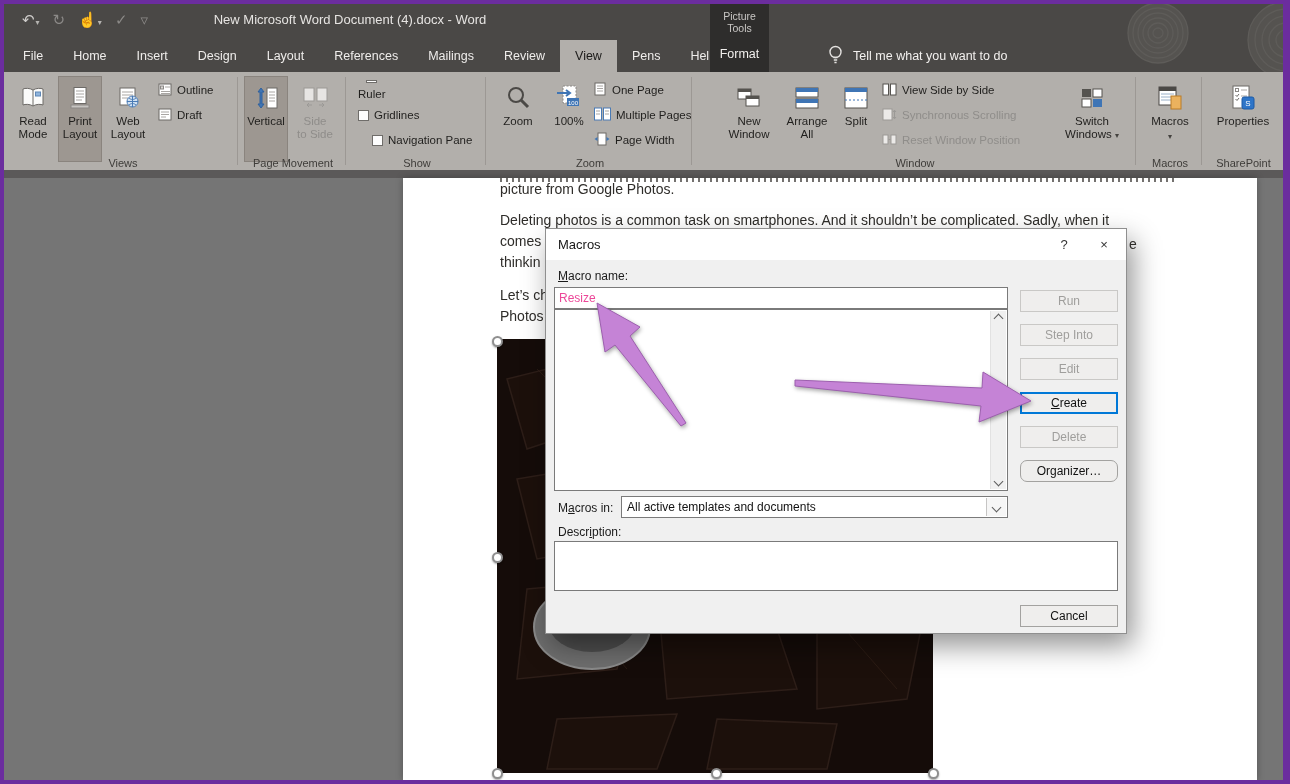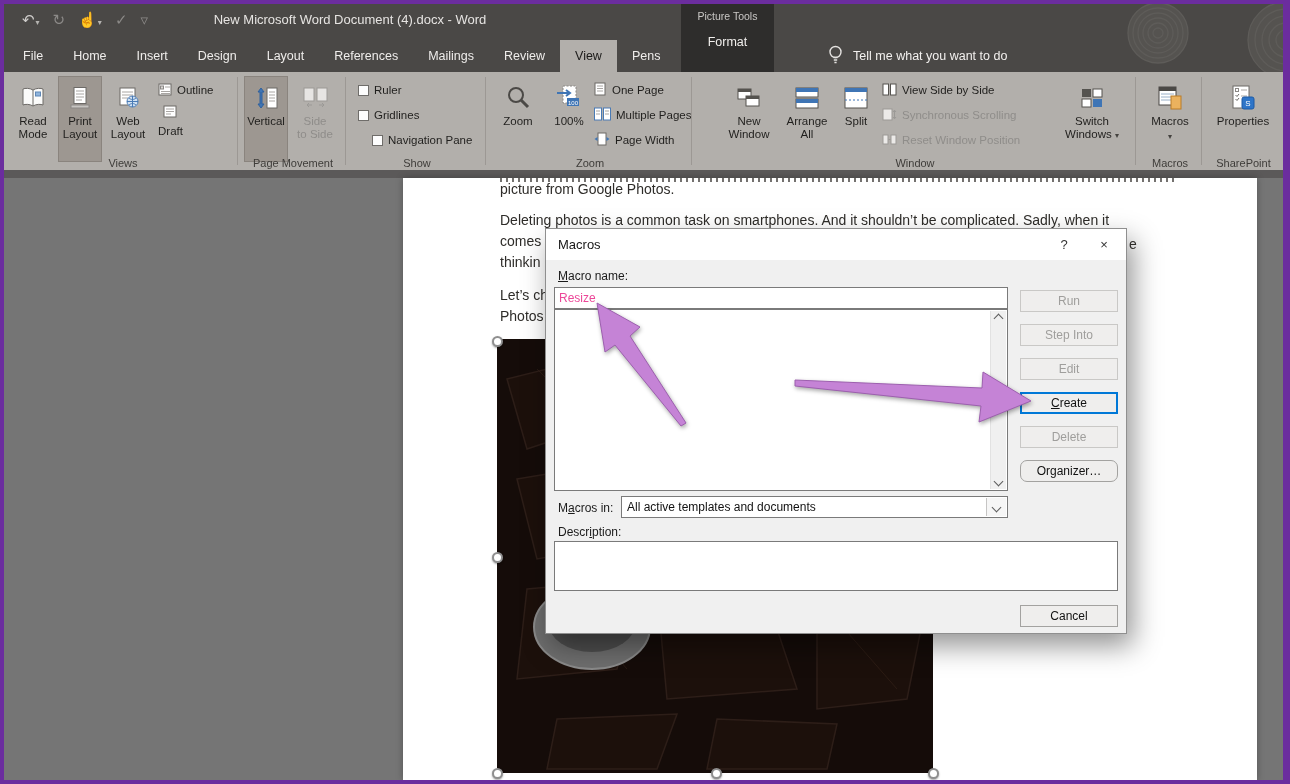--- a/index.html
+++ b/index.html
@@ -22,21 +22,21 @@
   #win-title{position:absolute;left:150px;top:0;width:400px;height:40px;line-height:40px;
        text-align:center;color:#e6e4e2;font-size:13px;white-space:nowrap;}
   #rings{position:absolute;left:1100px;top:0;width:183px;height:72px;overflow:hidden;z-index:1;}
 
   
   #tabrow{position:absolute;left:0;top:40px;width:1290px;height:32px;background:#4a4846;
        display:flex;align-items:stretch;padding-left:8px;box-sizing:border-box;}
   .tab{padding:0 15px;line-height:32px;font-size:12.5px;color:#efedeb;white-space:nowrap;}
   .tab.active{background:#b2afab;color:#1b1a19;}
   #pt-spacer{width:96px;}
-  #picture-tools{position:absolute;left:681px;top:0;width:93px;height:72px;background:#2e2d2c;
+  #picture-tools{position:absolute;left:710px;top:0;width:59px;height:72px;background:#2e2d2c;
        z-index:2;text-align:center;}
   #pt-header{display:block;margin-top:10px;font-size:10.5px;color:#c9c7c5;}
   #pt-format{display:block;margin-top:13px;font-size:12.5px;color:#f1efed;}
   #tellme{display:flex;align-items:center;gap:9px;color:#f3f1ef;font-size:12.5px;}
 
   
   #ribbon{position:absolute;left:0;top:72px;width:1290px;height:98px;background:#b2afab;}
   #ribbon-edge{position:absolute;left:0;top:170px;width:1290px;height:8px;background:#5b5959;}
   .rgroup{position:absolute;top:0;height:98px;}
   .gsep{position:absolute;right:0;top:5px;height:88px;width:1px;background:#9c9894;}
@@ -212,21 +212,21 @@
             <rect x="2.5" y="3" width="3" height="3" fill="#d9d7d4" stroke="#8b8885"></rect>
             <g stroke="#a9a6a3">
               <line x1="7" y1="4" x2="12" y2="4"></line>
               <line x1="3" y1="8.5" x2="12" y2="8.5"></line>
               <line x1="3" y1="10.5" x2="12" y2="10.5"></line>
             </g>
           </svg>
       </span>
       <span>Outline</span>
     </div>
-    <div class="sitem" style="left:150px;top:33px;flex-direction:column;">
+    <div class="sitem" style="left:150px;top:33px;">
       <span>
         <svg width="14" height="13">
             <rect x="1" y="1" width="12" height="11" fill="#fff" stroke="#6d6a67"></rect>
             <g stroke="#a9a6a3">
               <line x1="3" y1="4" x2="11" y2="4"></line>
               <line x1="3" y1="6.5" x2="11" y2="6.5"></line>
               <line x1="3" y1="9" x2="8" y2="9"></line>
             </g>
           </svg>
       </span>
@@ -261,21 +261,21 @@
           </svg>
       </span>
       <span>Side</span>
       <span>to Side</span>
     </div>
     <div class="glabel">Page Movement</div>
     <div class="gsep"></div>
   </div>
 
   <div class="rgroup" style="left:348px;width:138px;">
-    <div class="sitem" style="left:10px;top:8px;">
+    <div class="sitem" style="left:10px;top:8px;flex-direction:column;">
       <span class="chkbox"></span>
       <span>Ruler</span>
     </div>
     <div class="sitem" style="left:10px;top:33px;">
       <span class="chkbox"></span>
       <span>Gridlines</span>
     </div>
     <div class="sitem" style="left:10px;top:58px;padding-left:14px;">
       <span class="chkbox"></span>
       <span>Navigation Pane</span>

